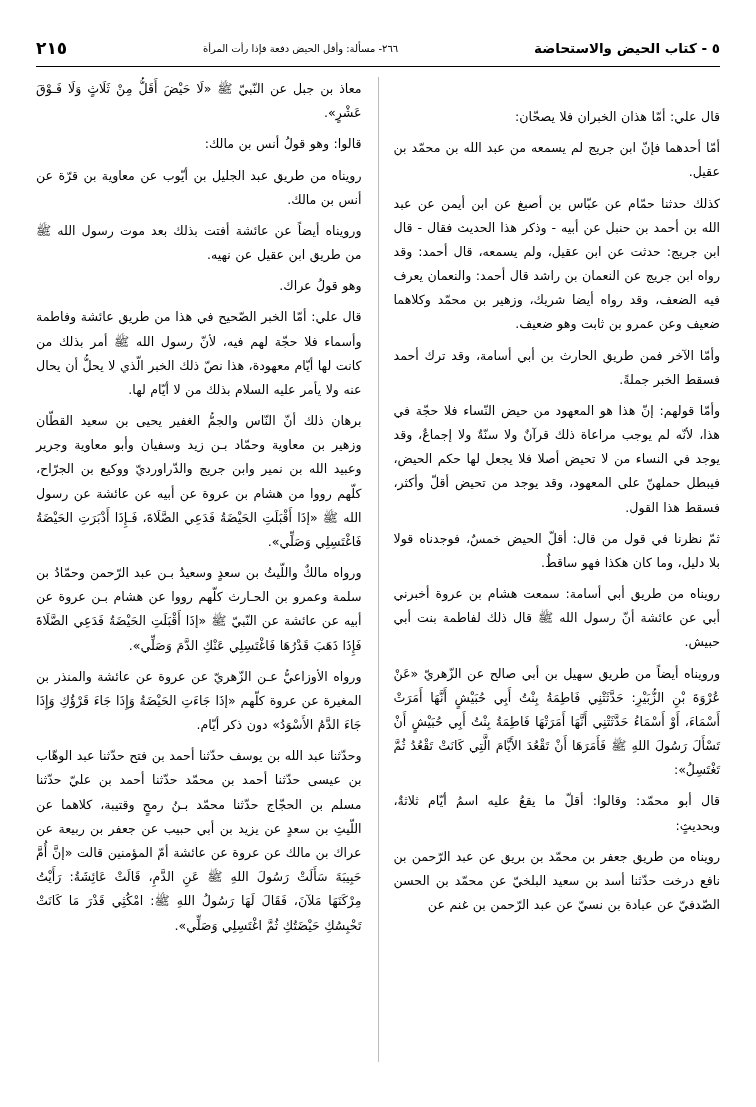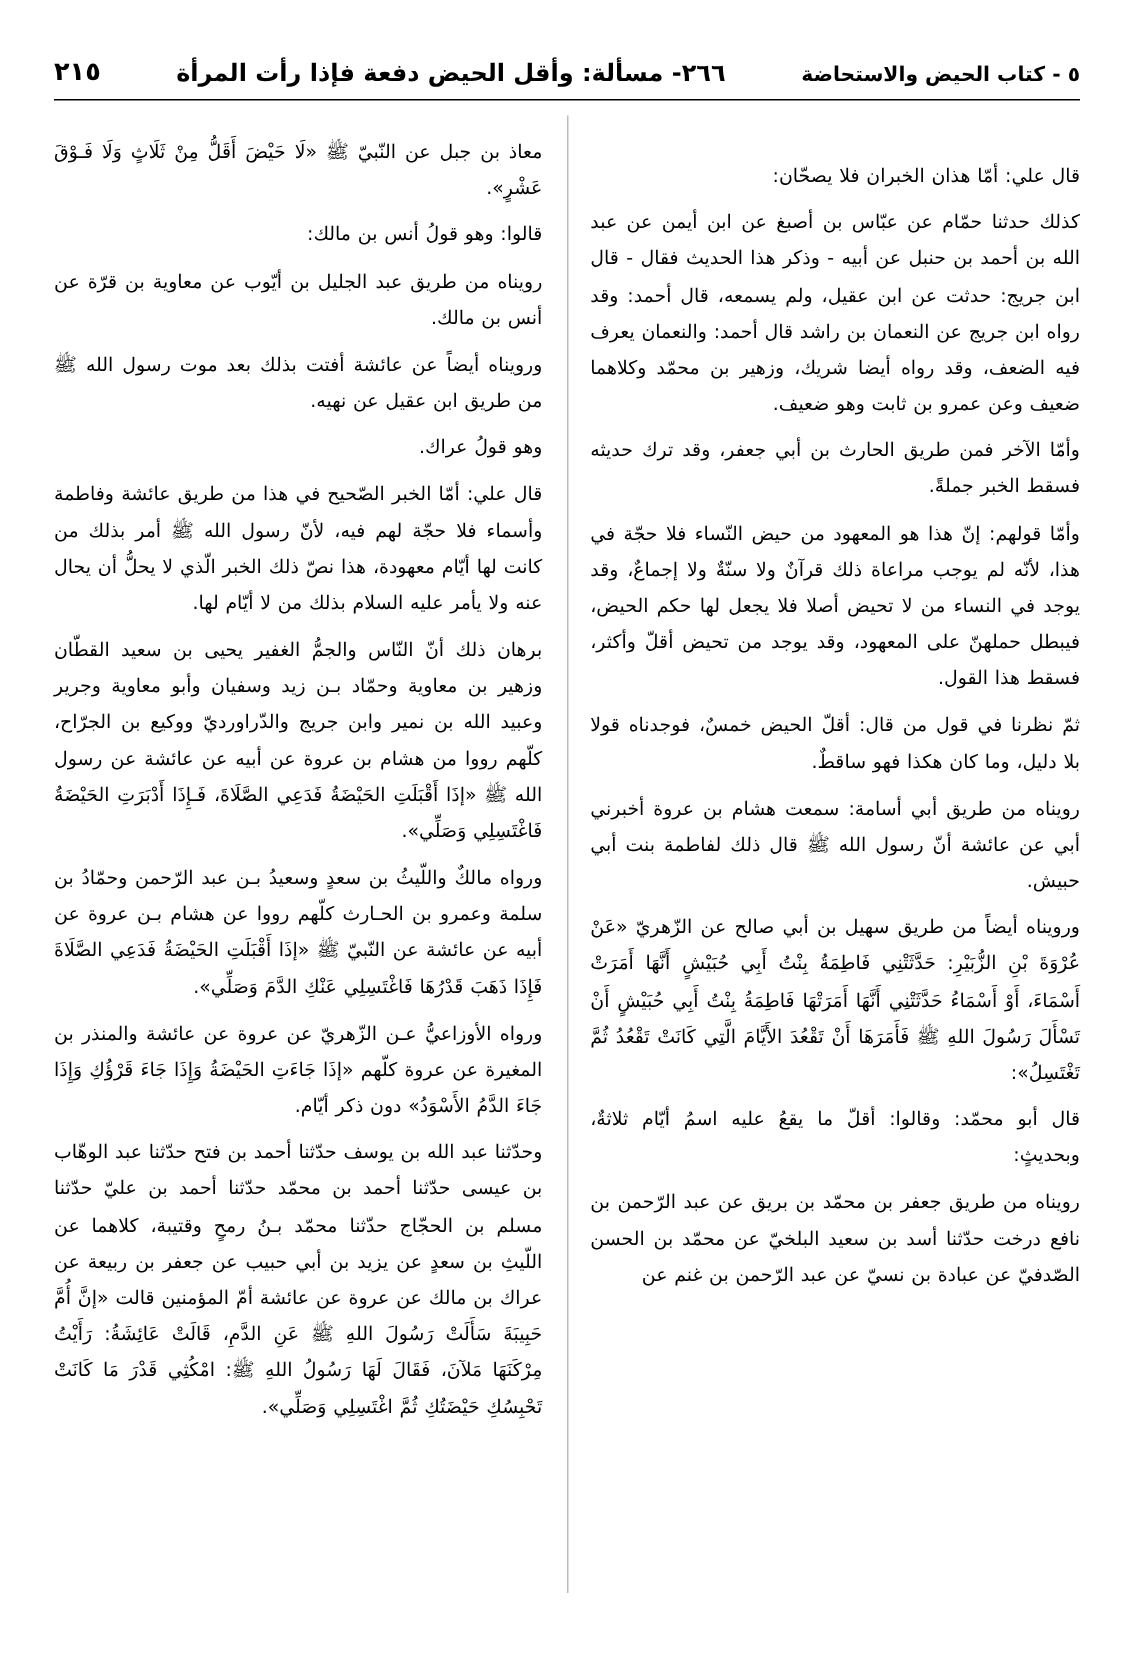--- a/index.html
+++ b/index.html
@@ -18,35 +18,35 @@
     position: relative;
     width: 756px;
     height: 1107px;
     box-sizing: border-box;
     padding: 38px 36px 24px 36px;
   }
   
   .header {
     display: flex;
     flex-direction: row-reverse;
-    align-items: flex-end;
+    align-items: center;
     justify-content: space-between;
     font-size: 15px;
     font-weight: bold;
     padding-bottom: 6px;
     direction: rtl;
   }
   .header .page-num {
     font-size: 17px;
     font-weight: bold;
     letter-spacing: 0.5px;
   }
   .header .center-title {
-    font-size: 16px;
-    font-weight: bold;
+    font-size: 10px;
+    font-weight: normal;
     flex: 1;
     text-align: center;
     padding: 0 8px;
   }
   .header .left-title {
     font-size: 13.5px;
     font-weight: bold;
     white-space: nowrap;
   }
   .rule {
@@ -60,21 +60,21 @@
     flex-direction: row;
     gap: 0;
     height: 985px;
     direction: rtl;
   }
   .col {
     width: 342px;
     box-sizing: border-box;
   }
   .col.right { padding-left: 10px; margin-top: 28px; }
-  .col.left  { padding-right: 10px; border-right: 1px solid transparent; margin-top: 12px; }
+  .col.left  { padding-right: 10px; border-right: 1px solid transparent; }
   .divider {
     width: 0px;
     border-right: 1px solid #bbbbbb;
     margin: 0 5px;
   }
   p.par {
     margin: 0 0 7px 0;
     font-size: 12.6px;
     line-height: 1.92;
     text-align: justify;
@@ -92,22 +92,23 @@
     <span class="page-num">٢١٥</span>
     <span class="center-title">٢٦٦- مسألة: وأقل الحيض دفعة فإذا رأت المرأة</span>
     <span class="left-title">٥ - كتاب الحيض والاستحاضة</span>
   </div>
   <hr class="rule">
 
   <div class="columns">
 
     <div class="col right">
       <p class="par first">قال علي: أمّا هذان الخبران فلا يصحّان:</p>
+      <p class="par">أمّا أحدهما فإنّ ابن جريج لم يسمعه من عبد الله بن محمّد بن عقيل.</p>
       <p class="par">كذلك حدثنا حمّام عن عبّاس بن أصبغ عن ابن أيمن عن عبد الله بن أحمد بن حنبل عن أبيه - وذكر هذا الحديث فقال - قال ابن جريج: حدثت عن ابن عقيل، ولم يسمعه، قال أحمد: وقد رواه ابن جريج عن النعمان بن راشد قال أحمد: والنعمان يعرف فيه الضعف، وقد رواه أيضا شريك، وزهير بن محمّد وكلاهما ضعيف وعن عمرو بن ثابت وهو ضعيف.</p>
-      <p class="par">وأمّا الآخر فمن طريق الحارث بن أبي جعفر، وقد ترك حديثه فسقط الخبر جملةً.</p>
+      <p class="par">وأمّا الآخر فمن طريق الحارث بن أبي أسامة، وقد ترك أحمد فسقط الخبر جملةً.</p>
       <p class="par">وأمّا قولهم: إنّ هذا هو المعهود من حيض النّساء فلا حجّة في هذا، لأنّه لم يوجب مراعاة ذلك قرآنٌ ولا سنّةٌ ولا إجماعٌ، وقد يوجد في النساء من لا تحيض أصلا فلا يجعل لها حكم الحيض، فيبطل حملهنّ على المعهود، وقد يوجد من تحيض أقلّ وأكثر، فسقط هذا القول.</p>
       <p class="par">ثمّ نظرنا في قول من قال: أقلّ الحيض خمسٌ، فوجدناه قولا بلا دليل، وما كان هكذا فهو ساقطٌ.</p>
       <p class="par">رويناه من طريق أبي أسامة: سمعت هشام بن عروة أخبرني أبي عن عائشة أنّ رسول الله ﷺ قال ذلك لفاطمة بنت أبي حبيش.</p>
       <p class="par">ورويناه أيضاً من طريق سهيل بن أبي صالح عن الزّهريّ «عَنْ عُرْوَةَ بْنِ الزُّبَيْرِ: حَدَّثَتْنِي فَاطِمَةُ بِنْتُ أَبِي حُبَيْشٍ أَنَّهَا أَمَرَتْ أَسْمَاءَ، أَوْ أَسْمَاءُ حَدَّثَتْنِي أَنَّهَا أَمَرَتْهَا فَاطِمَةُ بِنْتُ أَبِي حُبَيْشٍ أَنْ تَسْأَلَ رَسُولَ اللهِ ﷺ فَأَمَرَهَا أَنْ تَقْعُدَ الأَيَّامَ الَّتِي كَانَتْ تَقْعُدُ ثُمَّ تَغْتَسِلُ»:</p>
       <p class="par">قال أبو محمّد: وقالوا: أقلّ ما يقعُ عليه اسمُ أيّام ثلاثةٌ، وبحديثٍ:</p>
       <p class="par">رويناه من طريق جعفر بن محمّد بن بريق عن عبد الرّحمن بن نافع درخت حدّثنا أسد بن سعيد البلخيّ عن محمّد بن الحسن الصّدفيّ عن عبادة بن نسيّ عن عبد الرّحمن بن غنم عن</p>
     </div>
 
     <div class="divider"></div>
 

